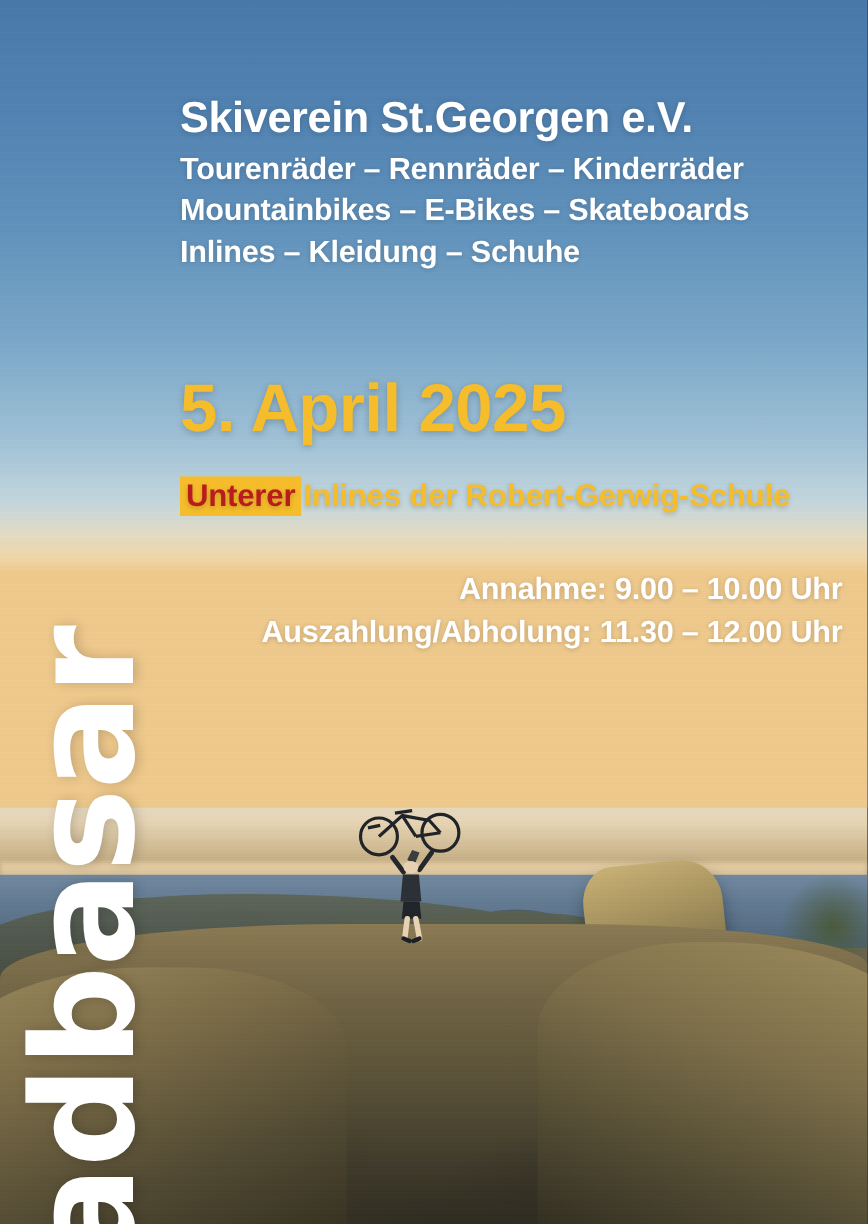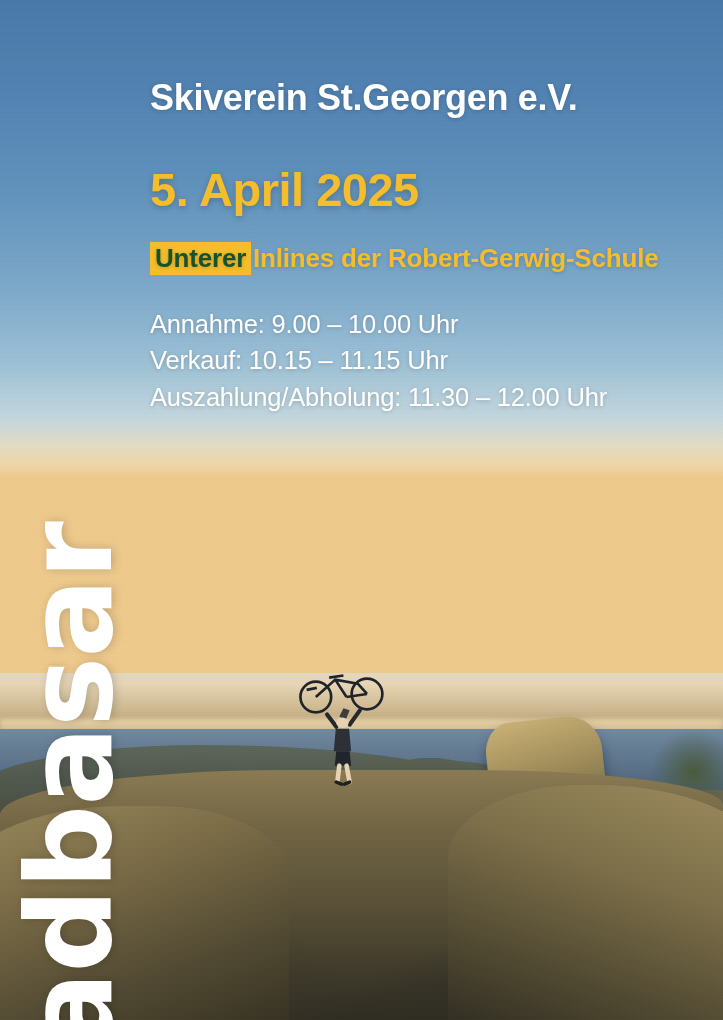--- a/index.html
+++ b/index.html
@@ -179,49 +179,50 @@
     text-shadow: 0 1px 5px rgba(0,0,0,.20);
   }
   .cats {
     font-size: 25.5px;
     font-weight: bold;
     line-height: 1.36;
     letter-spacing: -0.2px;
     text-shadow: 0 1px 4px rgba(0,0,0,.18);
   }
   .date {
-    margin-top: 48px;
+    margin-top: 84px;
     color: #f5bd2b;
-    font-size: 47px;
+    font-size: 56px;
     font-weight: bold;
     letter-spacing: -0.5px;
     line-height: 1;
     text-shadow: 0 2px 6px rgba(0,0,0,.22);
   }
   .place {
     margin-top: 30px;
     font-size: 26px;
     font-weight: bold;
     color: #f5bd2b;
     letter-spacing: -0.2px;
     text-shadow: 0 1px 4px rgba(0,0,0,.20);
   }
   .place .hl {
     background: #f5bd2b;
-    color: #14532d;
+    color: #b91c1c;
     padding: 1px 5px 2px 5px;
     margin-right: 2px;
   }
   .times {
-    margin-top: 32px;
+    margin-top: 44px;
     font-size: 25.5px;
-    font-weight: normal;
+    font-weight: bold;
     line-height: 1.44;
     letter-spacing: -0.2px;
     text-shadow: 0 1px 4px rgba(0,0,0,.20);
+    text-align: right;
   }
 </style>
 </head>
 <body>
 
 <div class="poster">
 
   <div class="sky"></div>
   <div class="horizon-haze"></div>
   <div class="sea"></div>
@@ -274,27 +275,31 @@
   <div class="grain"></div>
 
   <div class="vertical-title">
     <span>Fahrradbasar</span>
   </div>
 
   <div class="content">
 
     <div class="org">Skiverein St.Georgen e.V.</div>
 
+    <div class="cats">
+      <div>Tourenräder – Rennräder – Kinderräder</div>
+      <div>Mountainbikes – E-Bikes – Skateboards</div>
+      <div>Inlines – Kleidung – Schuhe</div>
+    </div>
 
     <div class="date">5. April 2025</div>
 
     <div class="place">
       <span class="hl">Unterer</span><span>Inlines der Robert-Gerwig-Schule</span>
     </div>
 
     <div class="times">
       <div>Annahme: 9.00 – 10.00 Uhr</div>
-      <div>Verkauf: 10.15 – 11.15 Uhr</div>
       <div>Auszahlung/Abholung: 11.30 – 12.00 Uhr</div>
     </div>
 
   </div>
 </div>
 
 </body></html>

